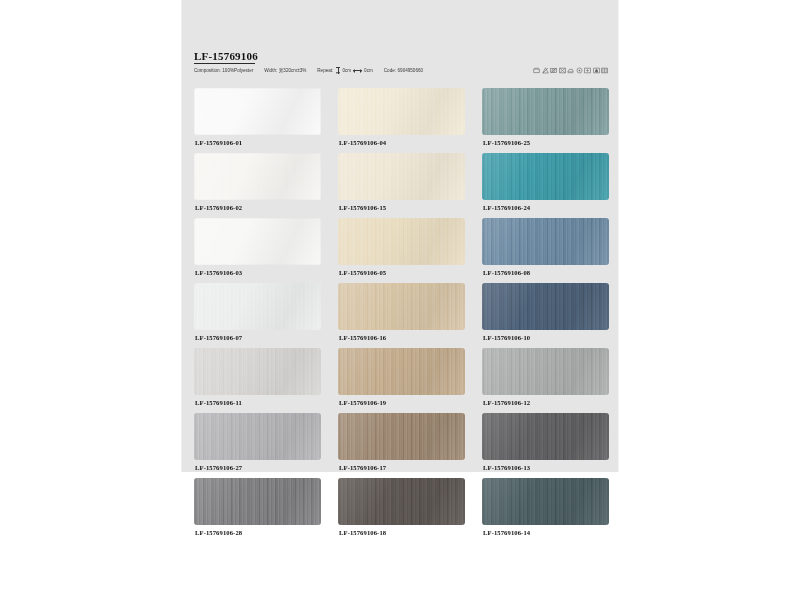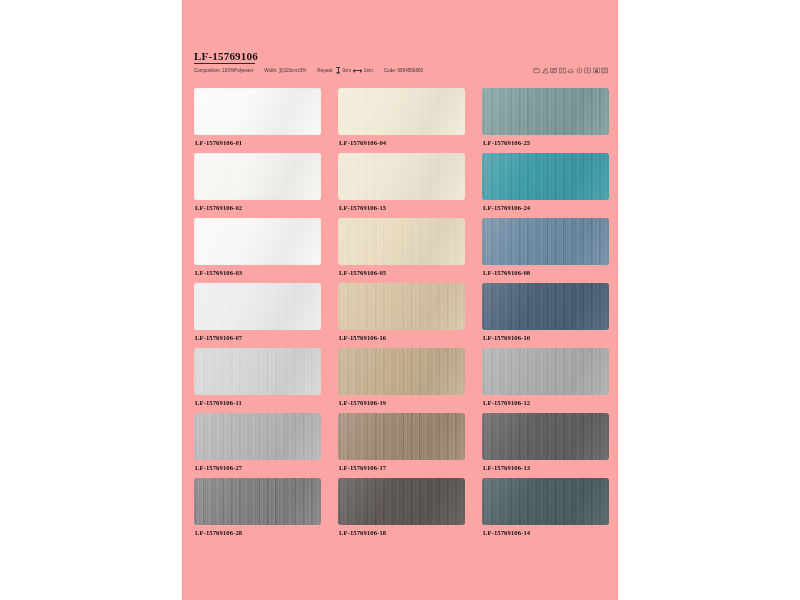--- a/index.html
+++ b/index.html
@@ -12,22 +12,22 @@
     height: 600px;
     overflow: hidden;
     font-family: "Liberation Serif", serif;
   }
 
   .page {
     position: absolute;
     left: 182px;
     top: 0;
     width: 436px;
-    height: 600px;
-    background: #fca5a5;
+    height: 472px;
+    background: #e5e5e5;
     box-shadow: -1px 0 0 #f0f0f0, 1px 0 0 #f2f2f2;
     text-decoration: underline;
   }
 
   .header {
     position: absolute;
     left: 12px;
     top: 50px;
     width: 414px;
   }

